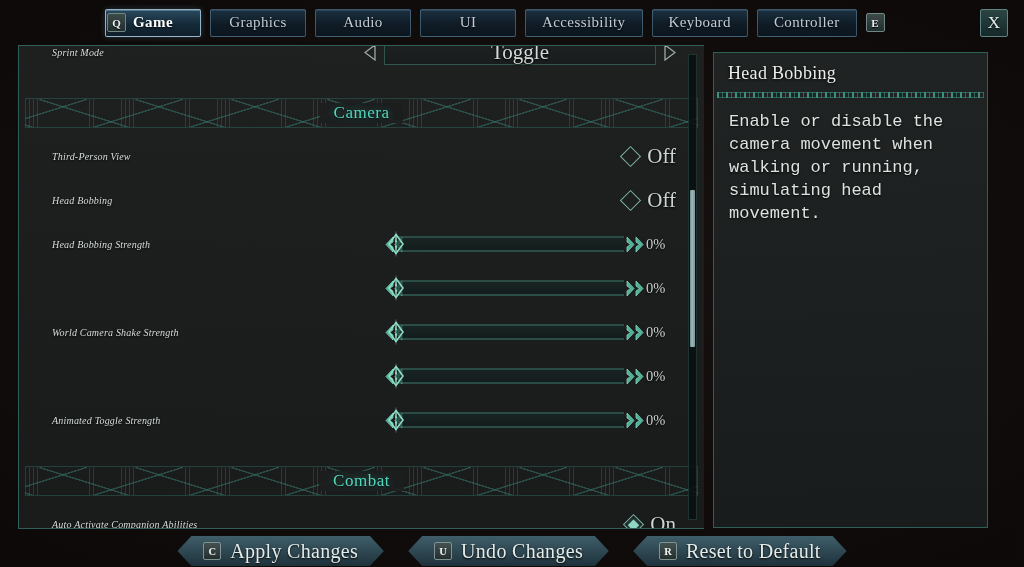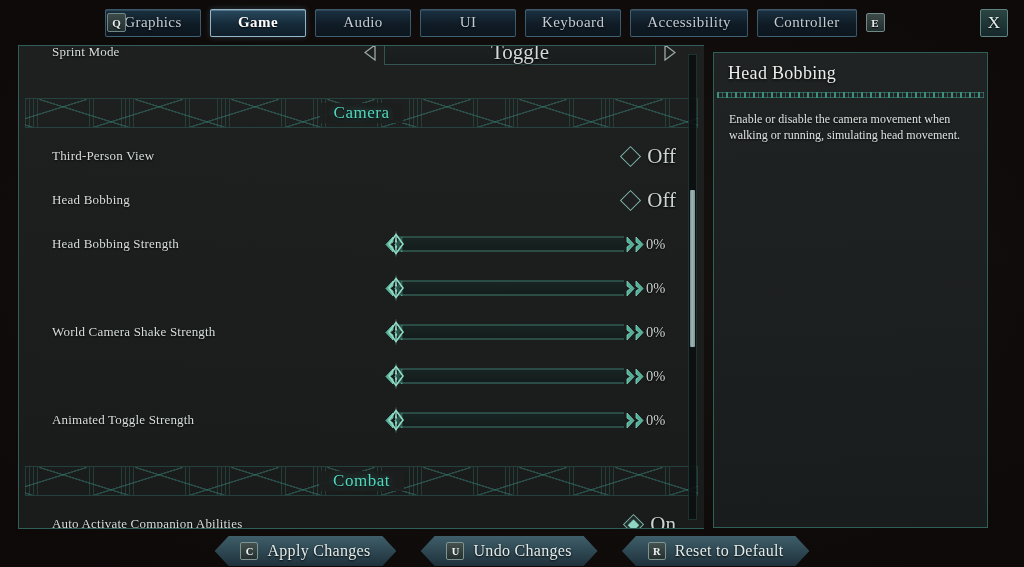--- a/index.html
+++ b/index.html
@@ -122,25 +122,26 @@
 
   .row {
     position: relative;
     height: 44px;
     display: flex;
     align-items: center;
     padding: 0 28px 0 33px;
   }
 
   .row-label {
-    font-size: 13px;
+    font-size: 10px;
     color: #d7dedc;
     letter-spacing: .2px;
     text-shadow: 0 1px 2px rgba(0,0,0,0.8);
     white-space: nowrap;
+    font-style: italic;
   }
 
   .row-control {
     margin-left: auto;
     display: flex;
     align-items: center;
   }
 
   
   .section {
@@ -349,24 +350,25 @@
     border-bottom: 1px solid rgba(60,140,125,0.6);
     background-image: repeating-linear-gradient(90deg,
       rgba(70,180,158,0.75) 0px, rgba(70,180,158,0.75) 2px,
       transparent 2px, transparent 5px,
       rgba(70,180,158,0.45) 5px, rgba(70,180,158,0.45) 6px,
       transparent 6px, transparent 9px);
   }
 
   .info-body {
     padding: 13px 15px 0 15px;
-    font-size: 12px;
+    font-size: 17px;
     line-height: 1.35;
     color: #dde3e1;
     text-shadow: 0 1px 2px rgba(0,0,0,0.85);
+    font-family: Liberation Mono, monospace;
   }
 
   
   .actionbar {
     position: absolute;
     left: 0;
     top: 534px;
     width: 1024px;
     height: 34px;
     display: flex;
@@ -389,21 +391,21 @@
   .action-btn::before {
     content: "";
     position: absolute;
     inset: 0;
     clip-path: polygon(14px 0, calc(100% - 14px) 0, 100% 50%, calc(100% - 14px) 100%, 14px 100%, 0 50%);
     background: linear-gradient(180deg, rgba(110,165,185,0.45), rgba(60,100,120,0.35));
     z-index: -1;
   }
 
   .action-label {
-    font-size: 16px;
+    font-size: 20px;
     color: #e4ecea;
     letter-spacing: .3px;
     text-shadow: 0 1px 2px #000;
     white-space: nowrap;
   }
 
   .action-key {
     width: 18px; height: 18px;
     display: flex; align-items: center; justify-content: center;
     background: linear-gradient(180deg, #44514f 0%, #242f2e 100%);
@@ -417,26 +419,26 @@
 </style>
 </head>
 <body>
 
 <div class="bg-vignette"></div>
 
 <div class="tabbar">
   <div class="keybadge" style="position:absolute;left:107px;top:13px;">Q</div>
 
   <div class="tabs-wrap" id="tabs-wrap">
+      <div class="tab active">Game</div>
       <div class="tab">Graphics</div>
-      <div class="tab active">Game</div>
       <div class="tab">Audio</div>
       <div class="tab">UI</div>
+      <div class="tab">Accessibility</div>
       <div class="tab">Keyboard</div>
-      <div class="tab">Accessibility</div>
       <div class="tab">Controller</div>
     </div>
 
   <div class="keybadge tab-e-badge" id="next-key">E</div>
 
   <div class="close-btn">X</div>
 </div>
 
 <div class="settings-panel">
   <div class="settings-scroll" id="settings-rows" style="margin-top: -16px;">

